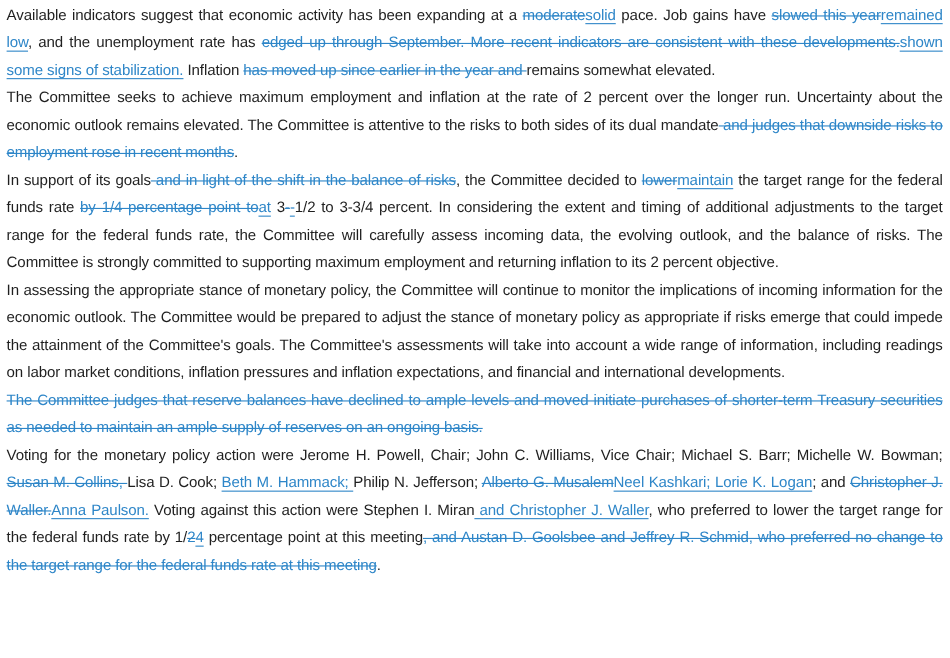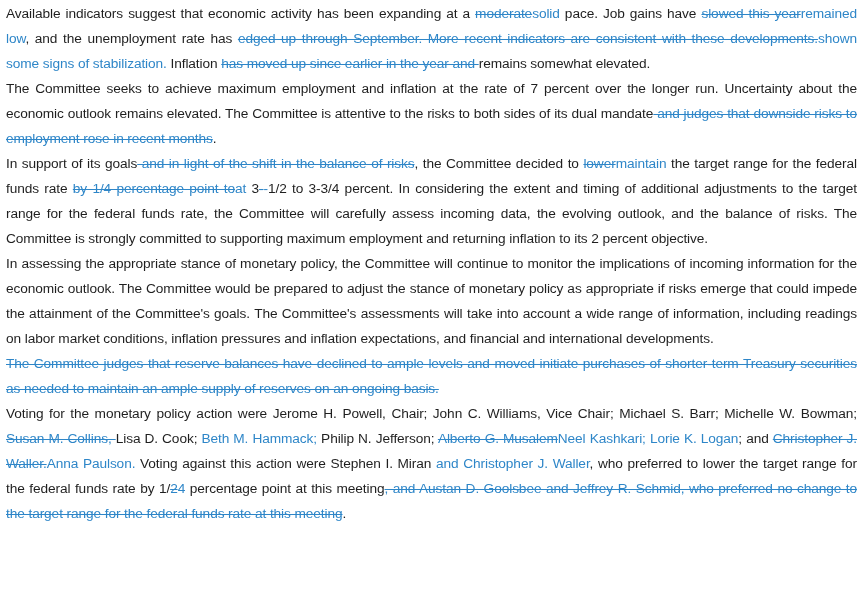--- a/index.html
+++ b/index.html
@@ -30,28 +30,29 @@
   .normal {
     color: var(--text-color, #1f1f1f);
   }
   .del {
     color: var(--rev-color, #2e86c8);
     text-decoration: line-through;
     text-decoration-thickness: 1px;
   }
   .ins {
     color: var(--rev-color, #2e86c8);
+    text-decoration: underline;
     text-decoration-thickness: 1px;
     text-underline-offset: 2.5px;
     margin-top: 16px;
   }
 </style>
 </head>
 <body style="background: rgb(255, 255, 255);">
 
 <div class="document">
     <p><span class="normal">Available indicators suggest that economic activity has been expanding at a </span><span class="del">moderate</span><span class="ins">solid</span><span class="normal"> pace. Job gains have </span><span class="del">slowed this year</span><span class="ins">remained low</span><span class="normal">, and the unemployment rate has </span><span class="del">edged up through September. More recent indicators are consistent with these developments.</span><span class="ins">shown some signs of stabilization.</span><span class="normal"> Inflation </span><span class="del">has moved up since earlier in the year and </span><span class="normal">remains somewhat elevated.</span></p>
-    <p><span class="normal">The Committee seeks to achieve maximum employment and inflation at the rate of 7 percent over the longer run. Uncertainty about the economic outlook remains elevated. The Committee is attentive to the risks to both sides of its dual mandate</span><span class="del"> and judges that downside risks to employment rose in recent months</span><span class="normal">.</span></p>
+    <p><span class="normal">The Committee seeks to achieve maximum employment and inflation at the rate of 2 percent over the longer run. Uncertainty about the economic outlook remains elevated. The Committee is attentive to the risks to both sides of its dual mandate</span><span class="del"> and judges that downside risks to employment rose in recent months</span><span class="normal">.</span></p>
     <p><span class="normal">In support of its goals</span><span class="del"> and in light of the shift in the balance of risks</span><span class="normal">, the Committee decided to </span><span class="del">lower</span><span class="ins">maintain</span><span class="normal"> the target range for the federal funds rate </span><span class="del">by 1/4 percentage point to</span><span class="ins">at</span><span class="normal"> 3</span><span class="del">-</span><span class="ins">-</span><span class="normal">1/2 to 3-3/4 percent. In considering the extent and timing of additional adjustments to the target range for the federal funds rate, the Committee will carefully assess incoming data, the evolving outlook, and the balance of risks. The Committee is strongly committed to supporting maximum employment and returning inflation to its 2 percent objective.</span></p>
     <p><span class="normal">In assessing the appropriate stance of monetary policy, the Committee will continue to monitor the implications of incoming information for the economic outlook. The Committee would be prepared to adjust the stance of monetary policy as appropriate if risks emerge that could impede the attainment of the Committee's goals. The Committee's assessments will take into account a wide range of information, including readings on labor market conditions, inflation pressures and inflation expectations, and financial and international developments.</span></p>
     <p><span class="del">The Committee judges that reserve balances have declined to ample levels and moved initiate purchases of shorter-term Treasury securities as needed to maintain an ample supply of reserves on an ongoing basis.</span></p>
     <p><span class="normal">Voting for the monetary policy action were Jerome H. Powell, Chair; John C. Williams, Vice Chair; Michael S. Barr; Michelle W. Bowman; </span><span class="del">Susan M. Collins, </span><span class="normal">Lisa D. Cook; </span><span class="ins">Beth M. Hammack; </span><span class="normal">Philip N. Jefferson; </span><span class="del">Alberto G. Musalem</span><span class="ins">Neel Kashkari; Lorie K. Logan</span><span class="normal">; and </span><span class="del">Christopher J. Waller.</span><span class="ins">Anna Paulson.</span><span class="normal"> Voting against this action were Stephen I. Miran</span><span class="ins"> and Christopher J. Waller</span><span class="normal">, who preferred to lower the target range for the federal funds rate by 1/</span><span class="del">2</span><span class="ins">4</span><span class="normal"> percentage point at this meeting</span><span class="del">, and Austan D. Goolsbee and Jeffrey R. Schmid, who preferred no change to the target range for the federal funds rate at this meeting</span><span class="normal">.</span></p>
   </div>
 
 </body></html>

